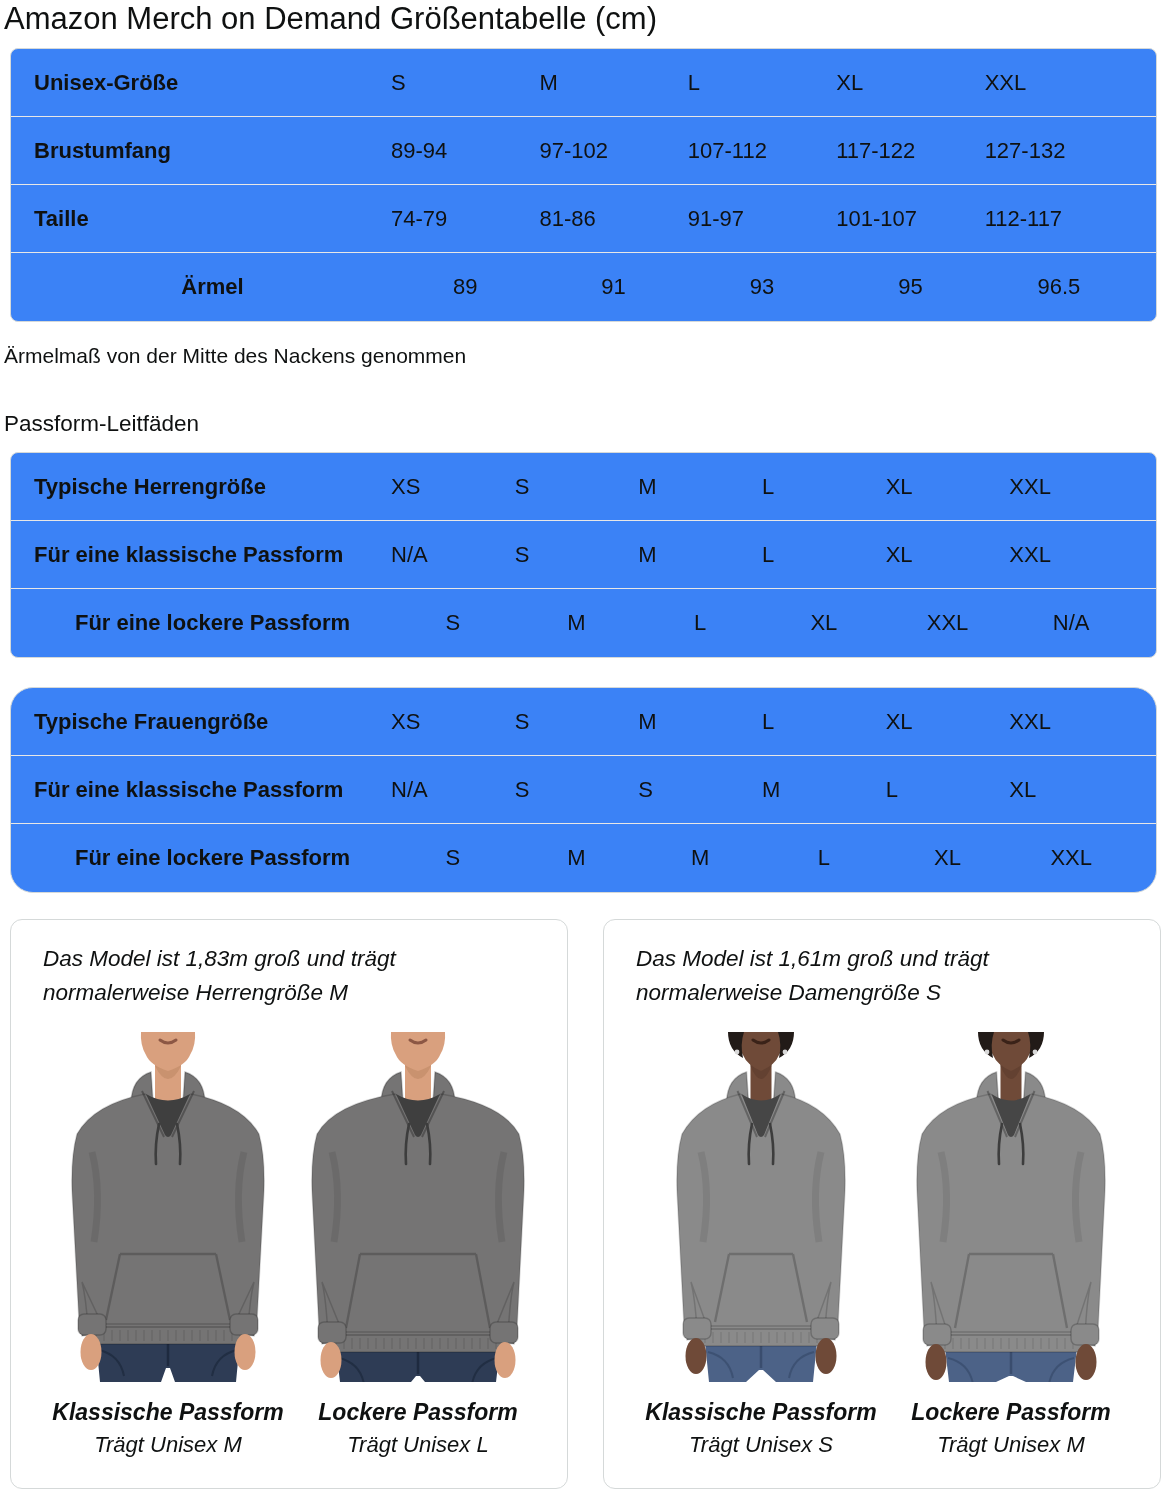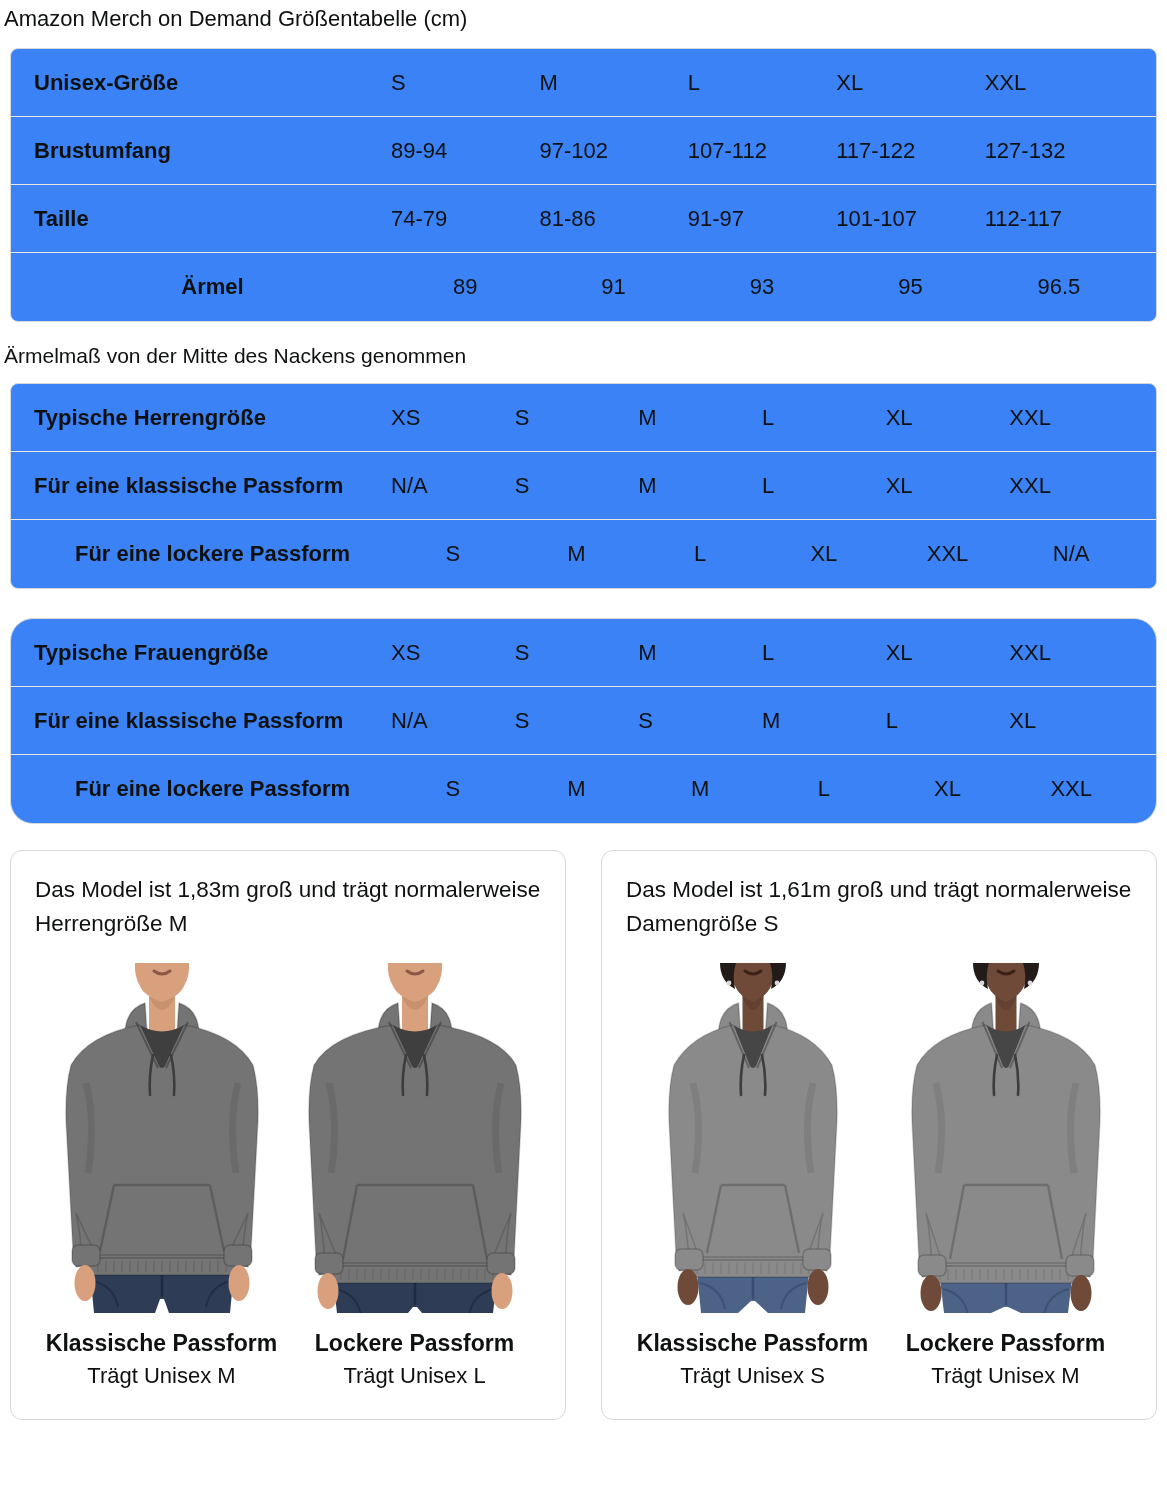--- a/index.html
+++ b/index.html
@@ -5,21 +5,21 @@
   * { box-sizing: border-box; margin: 0; padding: 0; }
   html,body { width: 1167px; background: #ffffff; }
   body {
     height: 1500px;
     overflow: hidden;
     font-family: "Liberation Sans", sans-serif;
     color: #0f1111;
   }
   .page { padding-top: 4px; }
   .page-title {
-    font-size: 22px; font-weight: 400; line-height: 30px;
+    font-size: 31px; font-weight: 400; line-height: 30px;
     margin-left: 4px;
   }
   .tbl {
     border: 1px solid #d5d9d9; border-radius: 8px;
     margin: 0 10px; overflow: hidden; background: #3b82f6;
   }
   .tbl-sizes { margin-top: 14px; }
   .trow {
     display: flex; align-items: center;
     height: 68px; padding: 0 23px;
@@ -39,22 +39,23 @@
   }
   .tbl-fit-1 { margin-top: 14px; }
   .tbl-fit-2 { margin-top: 29px; border-radius: 23px; }
   .cards {
     display: flex; gap: 35px;
     margin: 26px 10px 0 10px;
   }
   .card {
     flex: 1; height: 570px;
     border: 1px solid #d5d9d9; border-radius: 12px;
-    padding: 22px 24px 0 24px;
+    padding: 22px 24px 0 32px;
     background: #fff;
+    font-style: italic;
   }
   .card-desc { font-size: 22.5px; line-height: 34px; }
   .figs { display: flex; margin-top: 22px; }
   .fig-col { flex: 1; display: flex; justify-content: center; }
   .fig { width: 250px; height: 350px; }
   .caps { display: flex; margin-top: 16px; }
   .cap { flex: 1; text-align: center; }
   .cap-title { font-size: 23px; font-weight: 700; line-height: 28px; }
   .cap-sub { font-size: 22px; font-weight: 400; line-height: 30px; margin-top: 4px; }
 </style>
@@ -95,20 +96,21 @@
       <div class="tval">89</div>
       <div class="tval">91</div>
       <div class="tval">93</div>
       <div class="tval">95</div>
       <div class="tval">96.5</div>
     </div>
   </section>
 
   <p class="note">Ärmelmaß von der Mitte des Nackens genommen</p>
 
+  <h2 class="section-title">Passform-Leitfäden</h2>
 
   <section class="tbl tbl-fit-1">
     <div class="trow">
       <div class="tlabel">Typische Herrengröße</div>
       <div class="tval">XS</div>
       <div class="tval">S</div>
       <div class="tval">M</div>
       <div class="tval">L</div>
       <div class="tval">XL</div>
       <div class="tval">XXL</div>

